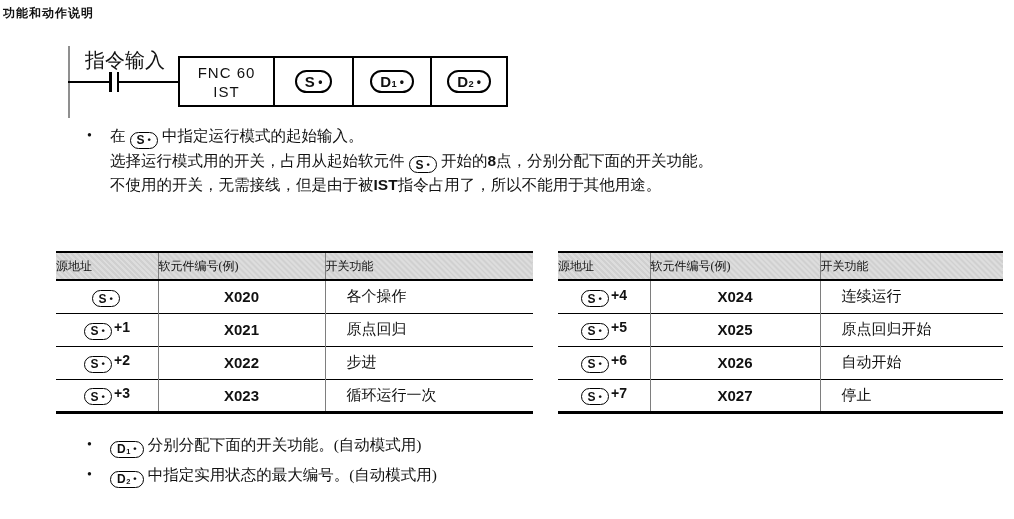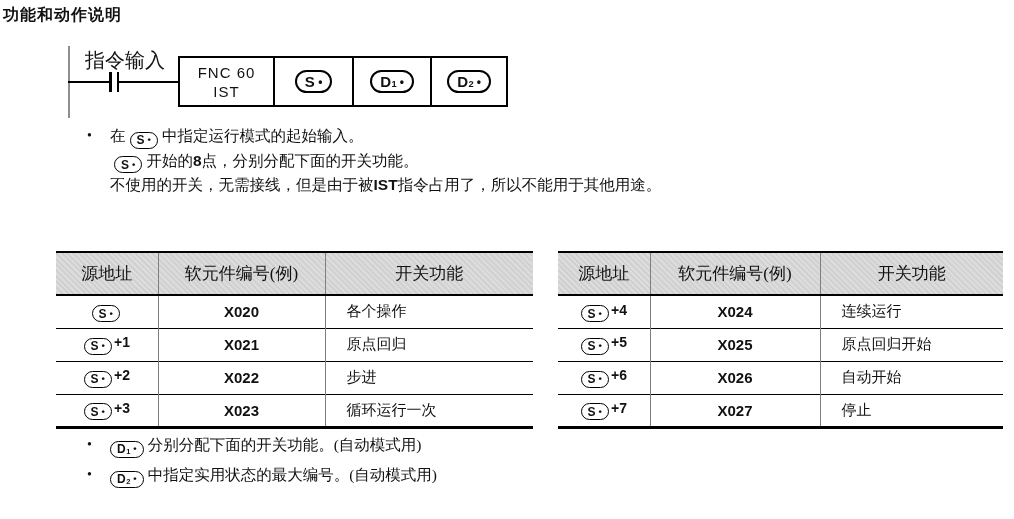--- a/index.html
+++ b/index.html
@@ -10,21 +10,21 @@
     overflow:hidden;
     font-family:"Liberation Serif", serif;
     color:#111111;
   }
   .lat { font-family:"Liberation Sans", sans-serif; font-weight:bold; }
 
   
   .page-title {
     position:absolute; left:3px; top:5px;
     font-family:Liberation Mono, monospace;
-    font-weight:bold; font-size:16px; letter-spacing:1px;
+    font-weight:bold; font-size:12px; letter-spacing:1px;
   }
 
   
   .rail { position:absolute; left:68px; top:46px; width:2px; height:72px; background:#8f8f8f; }
   .input-label {
     position:absolute; left:85px; top:47px;
     font-family:"Liberation Sans", sans-serif; font-size:20px; font-weight:500;
   }
   .wire { position:absolute; top:81px; height:2px; background:#000; }
   .wire.seg1 { left:68px; width:41px; }
@@ -65,21 +65,21 @@
   .one-line { white-space:nowrap; }
   .one-line .pill.sm { margin-right:4px; }
 
   
   table.dtable {
     position:absolute; top:251px;
     border-collapse:collapse; table-layout:fixed;
     border-top:2px solid #000; border-bottom:3px solid #000;
   }
   .dtable th {
-    height:43px; font-size:17px; font-weight:normal; text-align:center;
+    height:28px; font-size:12px; font-weight:normal; text-align:left;
     background:#d6d6d6;
     background-image:repeating-linear-gradient(45deg,#d0d0d0 0 2px,#dddddd 2px 4px);
     border-bottom:2px solid #000;
   }
   .dtable td { height:33px; font-size:15px; }
   .dtable tbody tr + tr td { border-top:1px solid #000; }
   .dtable th + th, .dtable td + td { border-left:1px solid #7e7e7e; }
   .dtable td.c1 { text-align:center; }
   .dtable td.c2 { text-align:center; font-size:15px; }
   .dtable td.c3 { text-align:left; padding-left:21px; }
@@ -128,21 +128,21 @@
   </div>
 </div>
 
 <div class="note" style="top:124px;">
   <span class="bullet">•</span>
   <div class="ncontent">
     <div class="nline"><span>在</span><span class="pill sm">
           <span>S</span>
           <span class="dot">•</span>
         </span><span>中指定运行模式的起始输入。</span></div>
-    <div class="nline"><span class="pill sm">
+    <div class="nline"><span>选择运行模式用的开关，占用从起始软元件</span><span class="pill sm">
           <span>S</span>
           <span class="dot">•</span>
         </span><span>开始的</span><span class="lat">8</span><span>点，分别分配下面的开关功能。</span></div>
     <div class="nline"><span>不使用的开关，无需接线，但是由于被</span><span class="lat">IST</span><span>指令占用了，所以不能用于其他用途。</span></div>
   </div>
 </div>
 
 <table class="dtable" id="table-left">
   <colgroup>
       <col style="width:102px">

